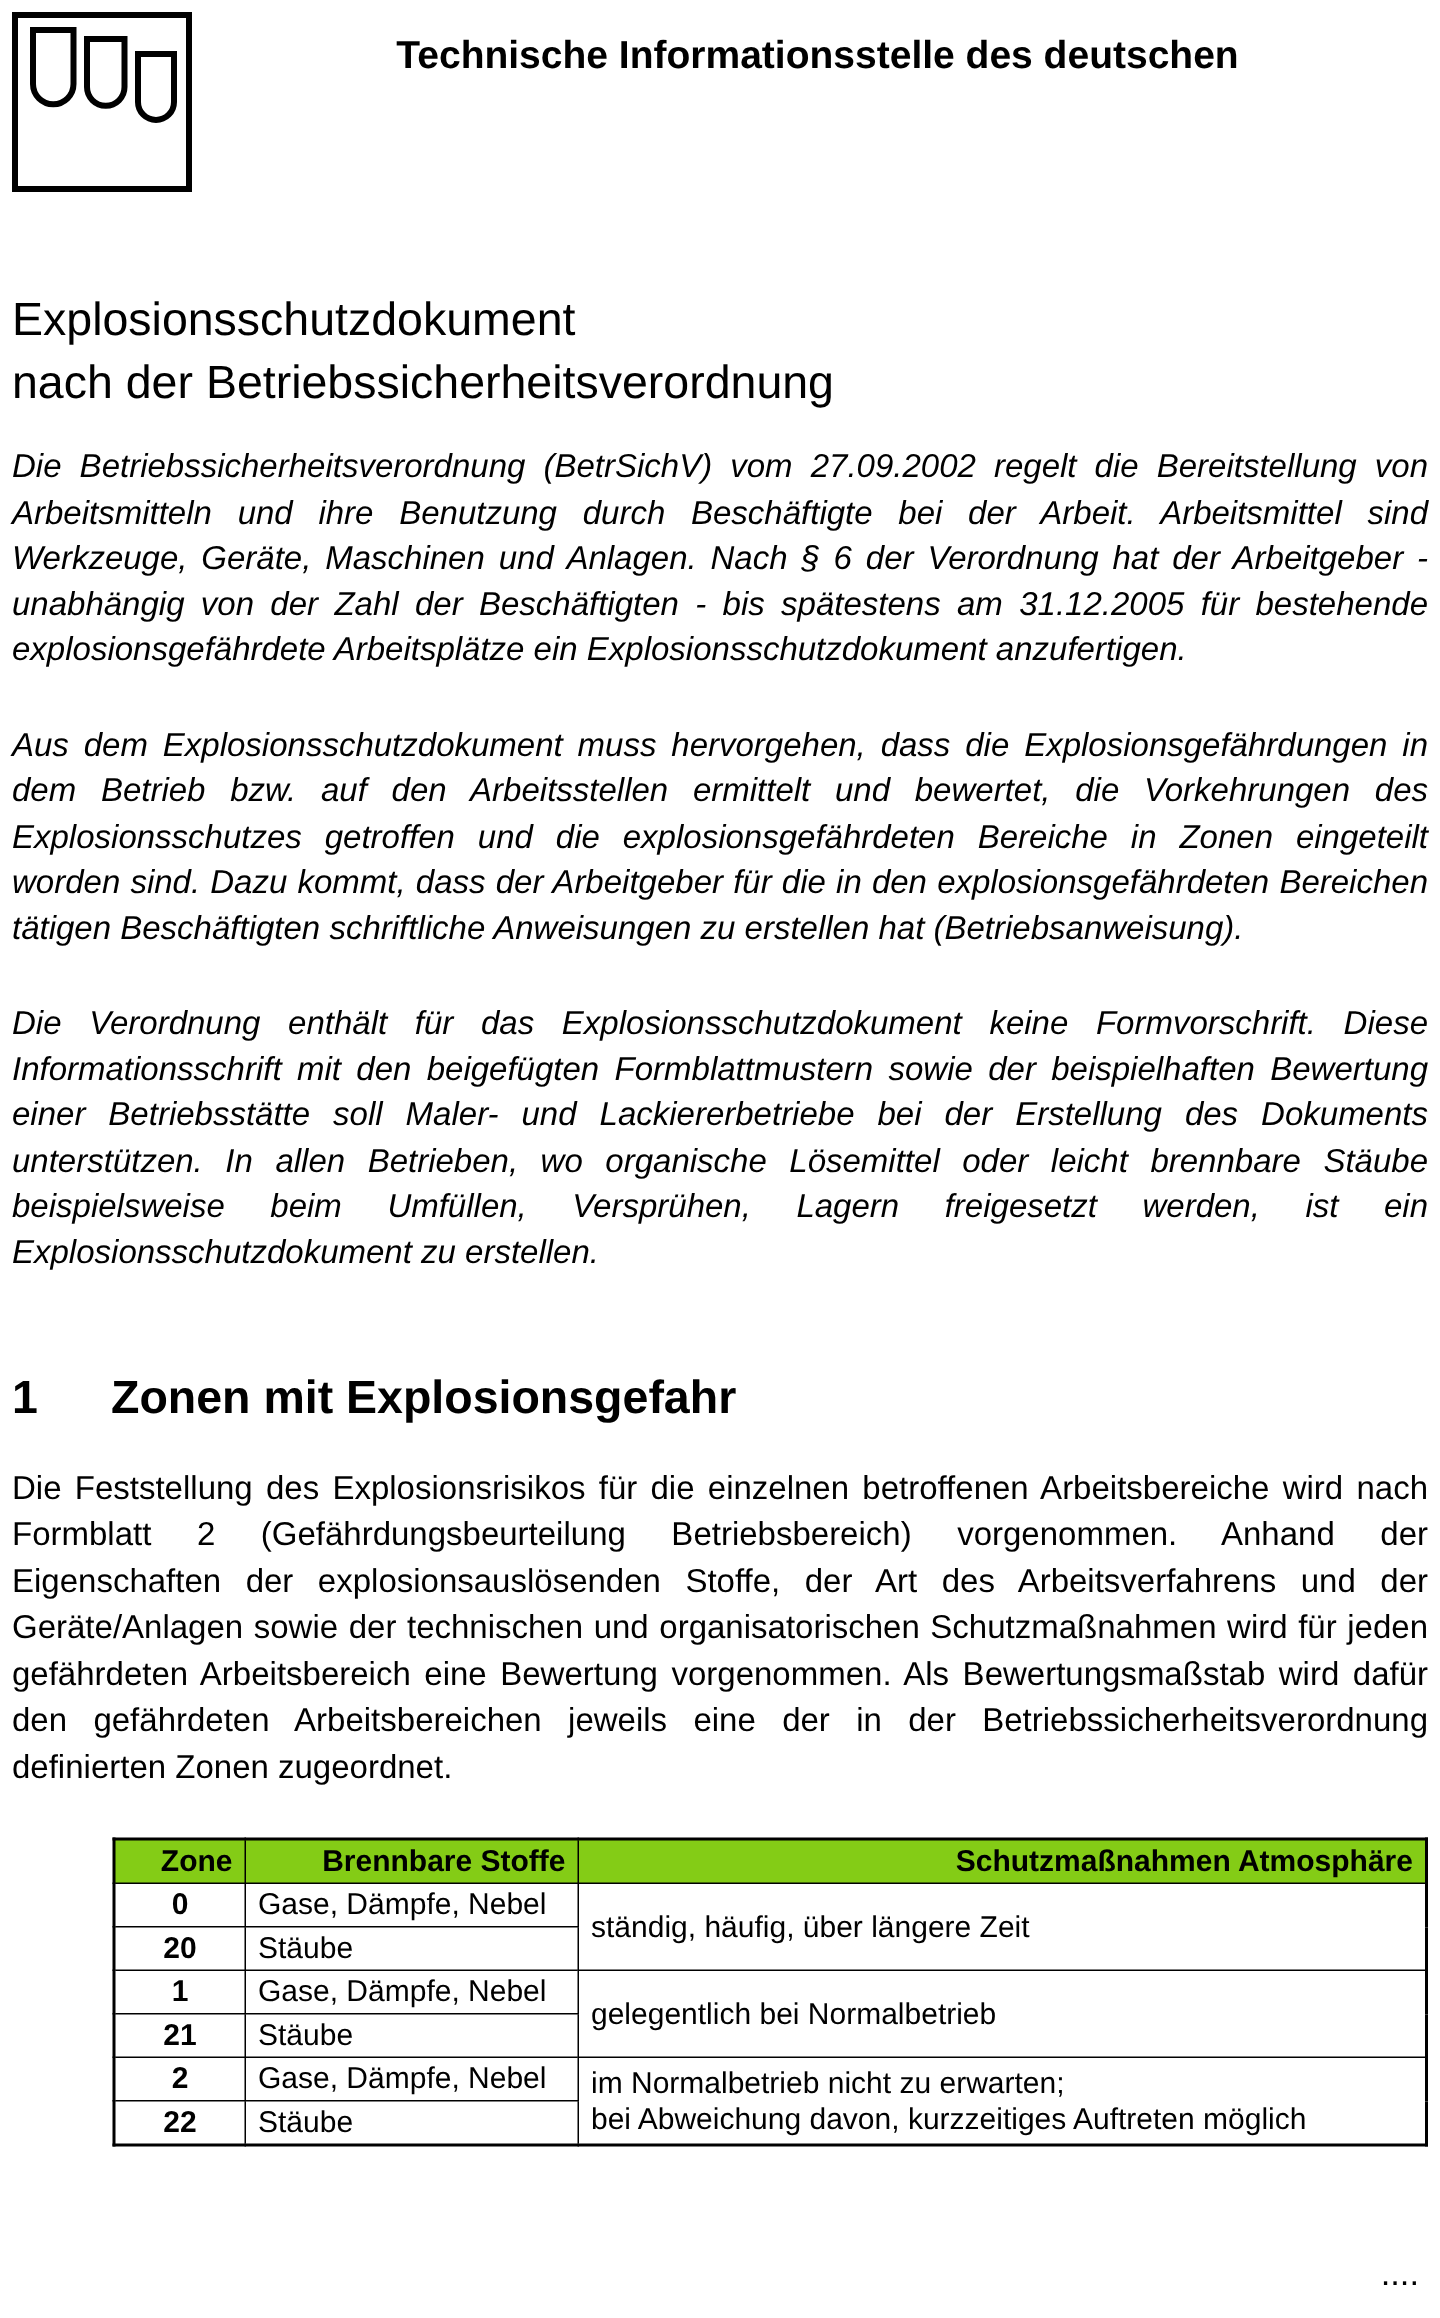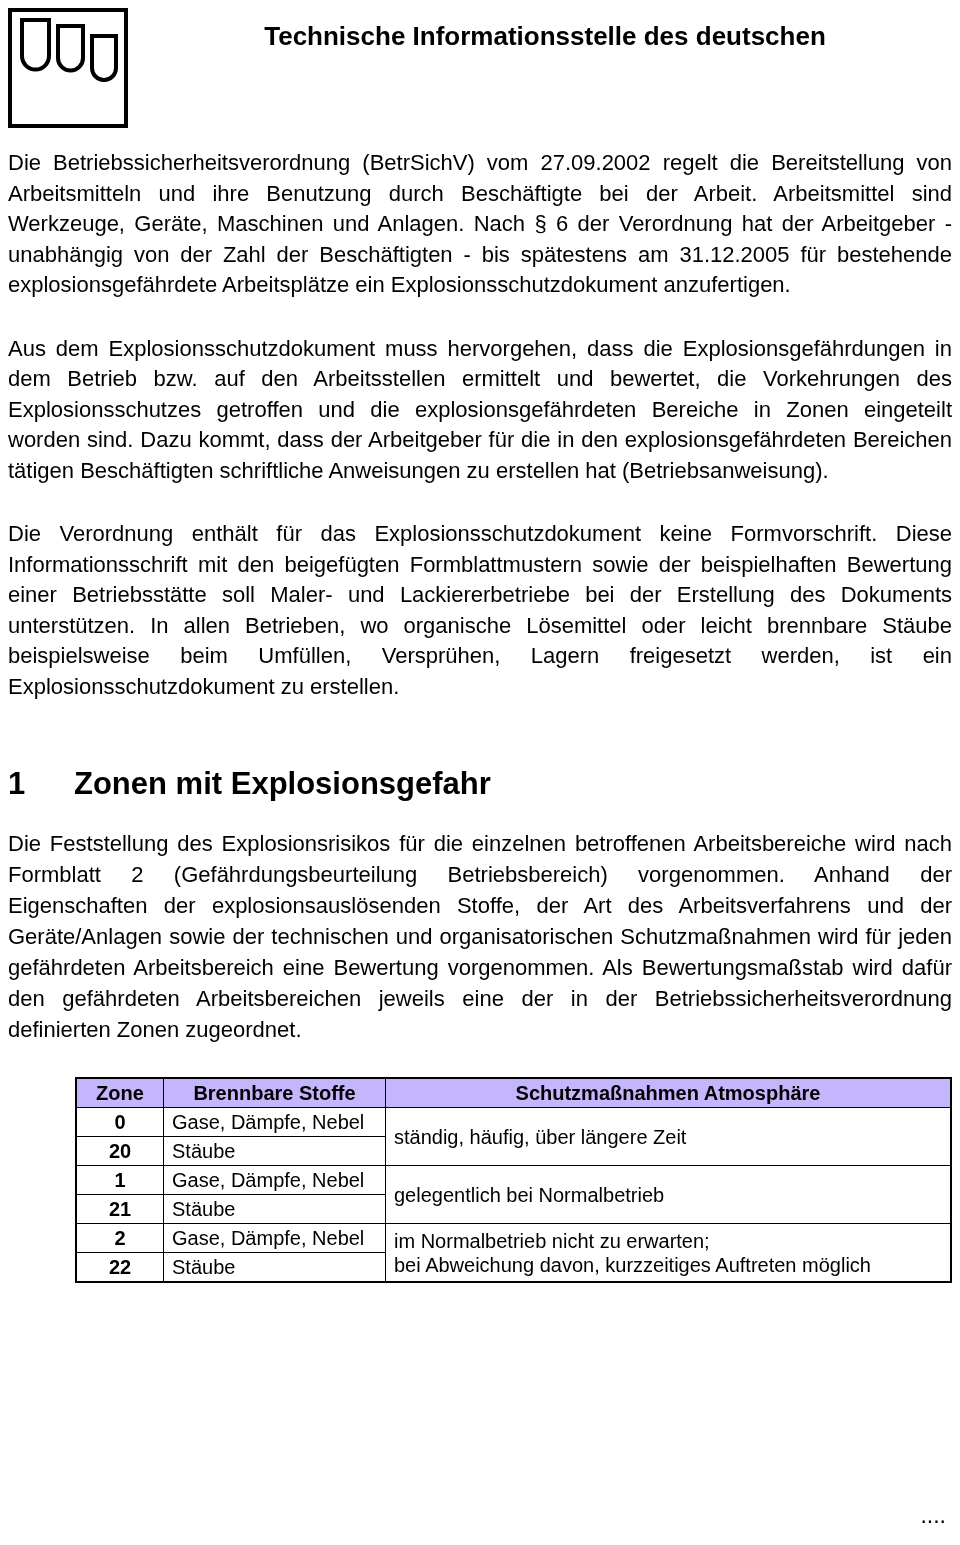--- a/index.html
+++ b/index.html
@@ -42,20 +42,21 @@
   
   .doc-title {
     margin: 64px 0 0 0;
     font-weight: 400;
     font-size: 31px;
     line-height: 42px;
   }
   .doc-title .t-line { display: block; }
   
   p.intro {
+    font-style: italic;
     font-size: 22px;
     line-height: 30.5px;
     text-align: justify;
     margin: 0 0 33px 0;
   }
   p.intro.first { margin-top: 20px; }
   
   .section-heading {
     margin-top: 64px;
     font-size: 31px;
@@ -81,22 +82,22 @@
     width: 877px;
     font-size: 20px;
     border: 2px solid #000;
   }
   table.zones th, table.zones td {
     border: 1px solid #000;
     padding: 2px 8px;
     line-height: 24px;
   }
   table.zones th {
-    background: #c4b5fd;
-    text-align: center;
+    background: #84cc16;
+    text-align: right;
     font-size: 20px;
   }
   th.c-zone { width: 70px; text-align: center; }
   th.c-stoffe { width: 205px; }
   td.zone { text-align: center; font-weight: 700; }
   td.atm { white-space: pre-line; vertical-align: middle; }
   
   .continuation {
     position: absolute;
     right: 14px;
@@ -116,20 +117,24 @@
         <path d="M14 12 h27 v36 a13.5 13.5 0 0 1 -27 0 z" fill="#ffffff" stroke="#000000" stroke-width="4"></path>
         <path d="M50 18 h25 v32 a12.5 12.5 0 0 1 -25 0 z" fill="#ffffff" stroke="#000000" stroke-width="4"></path>
         <path d="M84 28 h24 v32 a12 12 0 0 1 -24 0 z" fill="#ffffff" stroke="#000000" stroke-width="4"></path>
       </svg>
     </div>
     <div class="org-name">
       <div>Technische Informationsstelle des deutschen</div>
     </div>
   </header>
 
+  <h1 class="doc-title">
+    <span class="t-line">Explosionsschutzdokument</span>
+    <span class="t-line">nach der Betriebssicherheitsverordnung</span>
+  </h1>
 
   <p class="intro first">Die Betriebssicherheitsverordnung (BetrSichV) vom 27.09.2002 regelt die Bereitstellung von Arbeitsmitteln und ihre Benutzung durch Beschäftigte bei der Arbeit. Arbeitsmittel sind Werkzeuge, Geräte, Maschinen und Anlagen. Nach § 6 der Verordnung hat der Arbeitgeber - unabhängig von der Zahl der Beschäftigten - bis spätestens am 31.12.2005 für bestehende explosionsgefährdete Arbeitsplätze ein Explosionsschutzdokument anzufertigen.</p>
   <p class="intro">Aus dem Explosionsschutzdokument muss hervorgehen, dass die Explosionsgefährdungen in dem Betrieb bzw. auf den Arbeitsstellen ermittelt und bewertet, die Vorkehrungen des Explosionsschutzes getroffen und die explosionsgefährdeten Bereiche in Zonen eingeteilt worden sind. Dazu kommt, dass der Arbeitgeber für die in den explosionsgefährdeten Bereichen tätigen Beschäftigten schriftliche Anweisungen zu erstellen hat (Betriebsanweisung).</p>
   <p class="intro">Die Verordnung enthält für das Explosionsschutzdokument keine Formvorschrift. Diese Informationsschrift mit den beigefügten Formblattmustern sowie der beispielhaften Bewertung einer Betriebsstätte soll Maler- und Lackiererbetriebe bei der Erstellung des Dokuments unterstützen. In allen Betrieben, wo organische Lösemittel oder leicht brennbare Stäube beispielsweise beim Umfüllen, Versprühen, Lagern freigesetzt werden, ist ein Explosionsschutzdokument zu erstellen.</p>
 
   <div class="section-heading">
     <span class="sec-num">1</span><span class="sec-title">Zonen mit Explosionsgefahr</span>
   </div>
 
   <p class="body">Die Feststellung des Explosionsrisikos für die einzelnen betroffenen Arbeitsbereiche wird nach Formblatt 2 (Gefährdungsbeurteilung Betriebsbereich) vorgenommen. Anhand der Eigenschaften der explosionsauslösenden Stoffe, der Art des Arbeitsverfahrens und der Geräte/Anlagen sowie der technischen und organisatorischen Schutzmaßnahmen wird für jeden gefährdeten Arbeitsbereich eine Bewertung vorgenommen. Als Bewertungsmaßstab wird dafür den gefährdeten Arbeitsbereichen jeweils eine der in der Betriebssicherheitsverordnung definierten Zonen zugeordnet.</p>

